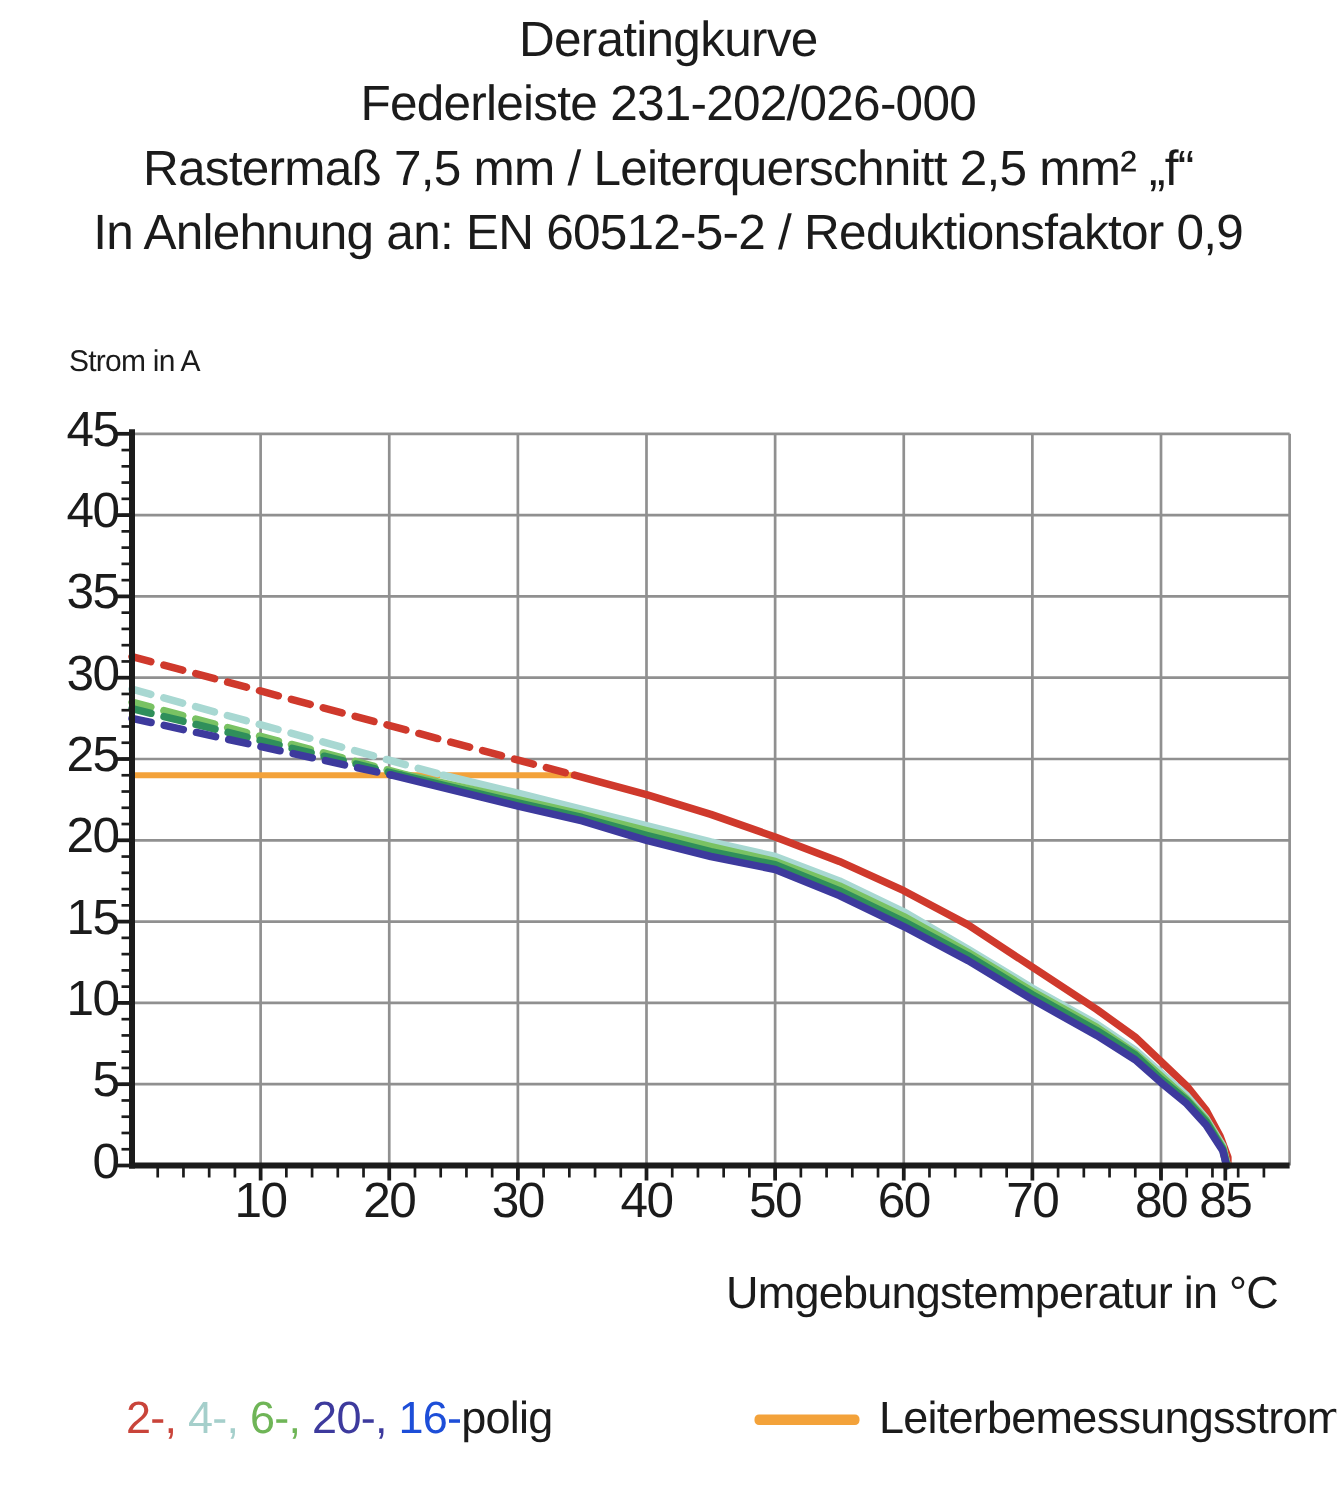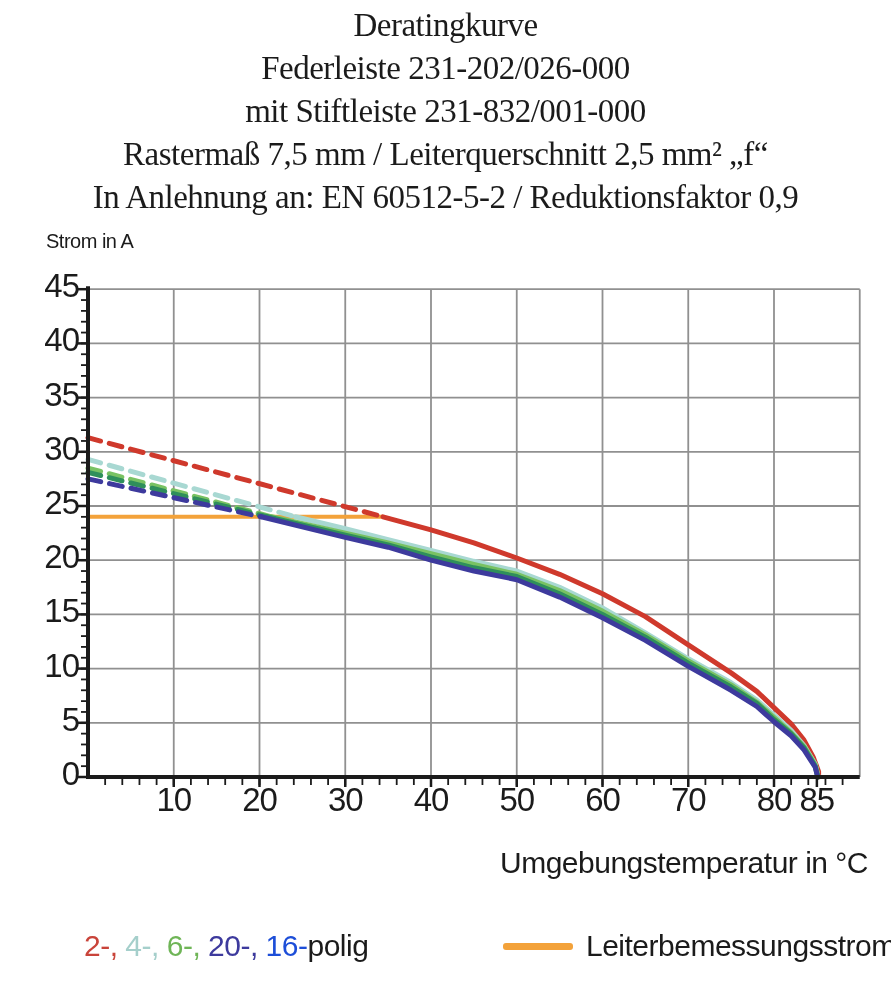--- a/index.html
+++ b/index.html
@@ -1,37 +1,36 @@
 <!DOCTYPE html>
 <html><head>
 <meta charset="utf-8">
 <style>
   html,body{margin:0;padding:0;background:#ffffff;}
   .page{position:relative;width:891px;height:1000px;background:#fff;overflow:hidden;
         font-family:"Liberation Sans",sans-serif;color:#1b1b1b;}
-  .titles{position:absolute;left:0;right:0;top:4px;text-align:center;font-family:Liberation Serif, serif;}
+  .titles{position:absolute;left:0;right:0;top:4px;text-align:center;}
   .titles div{font-size:33px;line-height:43px;letter-spacing:-0.5px;white-space:nowrap;}
   .ylabel{position:absolute;left:46px;top:230px;font-size:20px;letter-spacing:-0.5px;}
   #chart{position:absolute;left:0;top:0;width:891px;height:1000px;}
   #chart text{font-family:"Liberation Sans",sans-serif;font-size:33px;fill:#1b1b1b;letter-spacing:-1px;}
-  .xlabel{position:absolute;left:16px;top:846px;width:852px;text-align:right;font-size:30px;letter-spacing:-0.5px;}
+  .xlabel{position:absolute;left:0;top:846px;width:852px;text-align:right;font-size:30px;letter-spacing:-0.5px;}
   .legend-left{position:absolute;left:84px;top:929px;font-size:30px;letter-spacing:-0.5px;white-space:nowrap;}
   .legend-right{position:absolute;left:503px;top:929px;display:flex;align-items:center;gap:13px;
                 font-size:30px;letter-spacing:-0.5px;white-space:nowrap;}
   .swatch{display:inline-block;width:70px;height:7px;border-radius:3px;}
 </style>
 </head>
 <body>
 
 <div class="page">
 
   <div class="titles">
     <div>Deratingkurve</div>
     <div>Federleiste 231-202/026-000</div>
-    <div>mit Stiftleiste 231-832/001-000</div>
     <div>Rastermaß 7,5 mm / Leiterquerschnitt 2,5 mm² „f“</div>
     <div>In Anlehnung an: EN 60512-5-2 / Reduktionsfaktor 0,9</div>
   </div>
 
   <div class="ylabel">Strom in A</div>
 
   <svg id="chart" viewBox="0 0 891 1000">
       <line x1="88" y1="722.8" x2="859.7499999999999" y2="722.8" stroke="#909090" stroke-width="1.8"></line>
       <line x1="88" y1="668.6" x2="859.7499999999999" y2="668.6" stroke="#909090" stroke-width="1.8"></line>
       <line x1="88" y1="614.4" x2="859.7499999999999" y2="614.4" stroke="#909090" stroke-width="1.8"></line>

